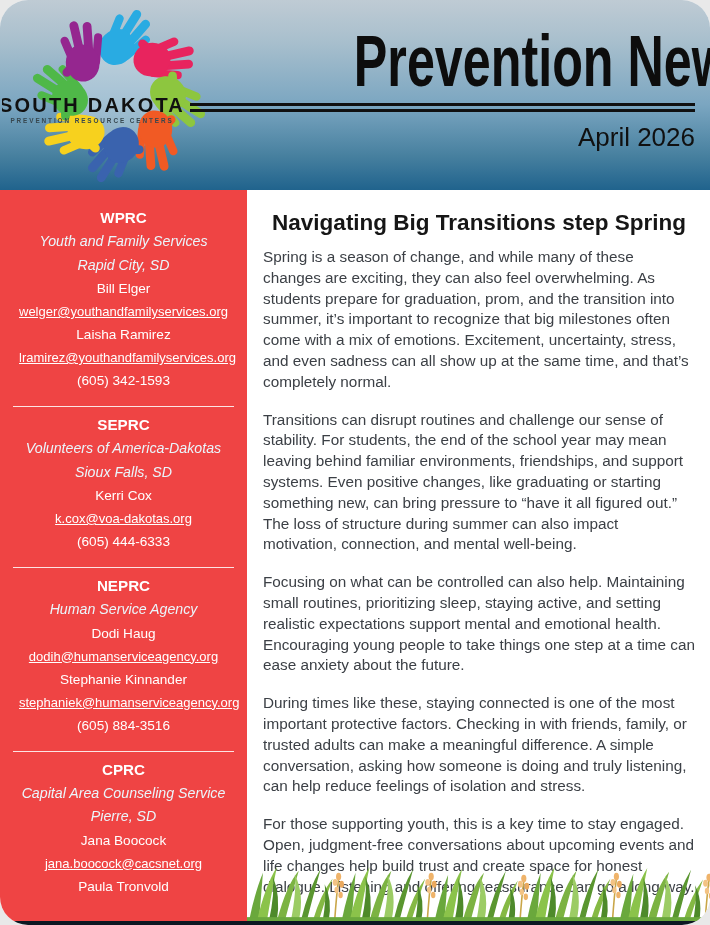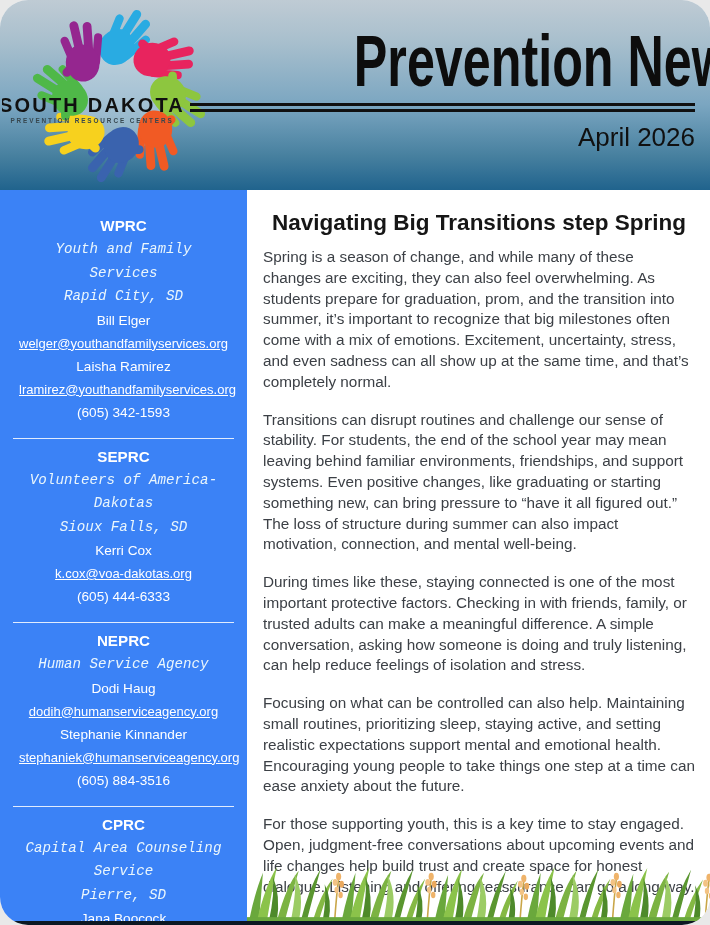--- a/index.html
+++ b/index.html
@@ -40,34 +40,34 @@
     border-bottom: 3px solid #101010;
   }
   .masthead-date {
     margin-top: 10px;
     font-size: 26px; font-weight: 400; color: #101010;
   }
   
   .content { display: flex; height: 731px; }
   .sidebar {
     width: 247px; flex: 0 0 247px;
-    background: #3b82f6;
+    background: #ef4444;
     color: #ffffff;
     text-align: center;
-    padding-top: 18px;
+    padding-top: 10px;
     font-size: 13.6px;
   }
   .side-section {
     padding: 6px 6px 14px;
     margin: 0 13px;
     border-bottom: 1px solid rgba(255,255,255,0.85);
   }
   .side-section.last { border-bottom: none; }
   .side-acronym { font-size: 15.2px; font-weight: 700; line-height: 24px; }
-  .side-org, .side-city { font-style: italic; color: #eaf6fc; line-height: 23.5px; font-size: 14.2px; font-family: Liberation Mono, monospace; }
+  .side-org, .side-city { font-style: italic; color: #eaf6fc; line-height: 23.5px; font-size: 14.2px; }
   .side-name { line-height: 23px; }
   .side-email { line-height: 23px; font-size: 13px; }
   .side-email a, .side-note a { color: #ffffff; text-decoration: underline; }
   .side-phone { line-height: 23px; }
   
   .main {
     flex: 1;
     background: #ffffff;
     position: relative;
     padding: 12px 15px 0 16px;
@@ -174,22 +174,22 @@
 
       </div>
 
     </div>
 
     <div class="main article">
       <h1 class="article-title">Navigating Big Transitions step Spring</h1>
 
       <p>Spring is a season of change, and while many of these changes are exciting, they can also feel overwhelming. As students prepare for graduation, prom, and the transition into summer, it’s important to recognize that big milestones often come with a mix of emotions. Excitement, uncertainty, stress, and even sadness can all show up at the same time, and that’s completely normal.</p>
       <p>Transitions can disrupt routines and challenge our sense of stability. For students, the end of the school year may mean leaving behind familiar environments, friendships, and support systems. Even positive changes, like graduating or starting something new, can bring pressure to “have it all figured out.” The loss of structure during summer can also impact motivation, connection, and mental well-being.</p>
+      <p>Focusing on what can be controlled can also help. Maintaining small routines, prioritizing sleep, staying active, and setting realistic expectations support mental and emotional health. Encouraging young people to take things one step at a time can ease anxiety about the future.</p>
       <p>During times like these, staying connected is one of the most important protective factors. Checking in with friends, family, or trusted adults can make a meaningful difference. A simple conversation, asking how someone is doing and truly listening, can help reduce feelings of isolation and stress.</p>
-      <p>Focusing on what can be controlled can also help. Maintaining small routines, prioritizing sleep, staying active, and setting realistic expectations support mental and emotional health. Encouraging young people to take things one step at a time can ease anxiety about the future.</p>
       <p>For those supporting youth, this is a key time to stay engaged. Open, judgment-free conversations about upcoming events and life changes help build trust and create space for honest dialogue. Listening and offering reassurance can go a long way.</p>
       <p>Transitions are a natural part of life. By staying connected and supporting one another, we can help make this season of change a little more manageable.</p>
 
       <svg class="grass" viewBox="0 0 465 58" preserveAspectRatio="none">
         <defs>
           <g id="tuft">
             <path d="M2 58 Q8 28 16 8 Q14 34 12 58 Z" fill="#6aa83c"></path>
             <path d="M10 58 Q18 22 30 2 Q24 32 20 58 Z" fill="#8bc34a"></path>
             <path d="M22 58 Q28 30 26 12 Q34 32 30 58 Z" fill="#4e8a2a"></path>
             <path d="M30 58 Q40 20 52 6 Q44 34 38 58 Z" fill="#7cb342"></path>

